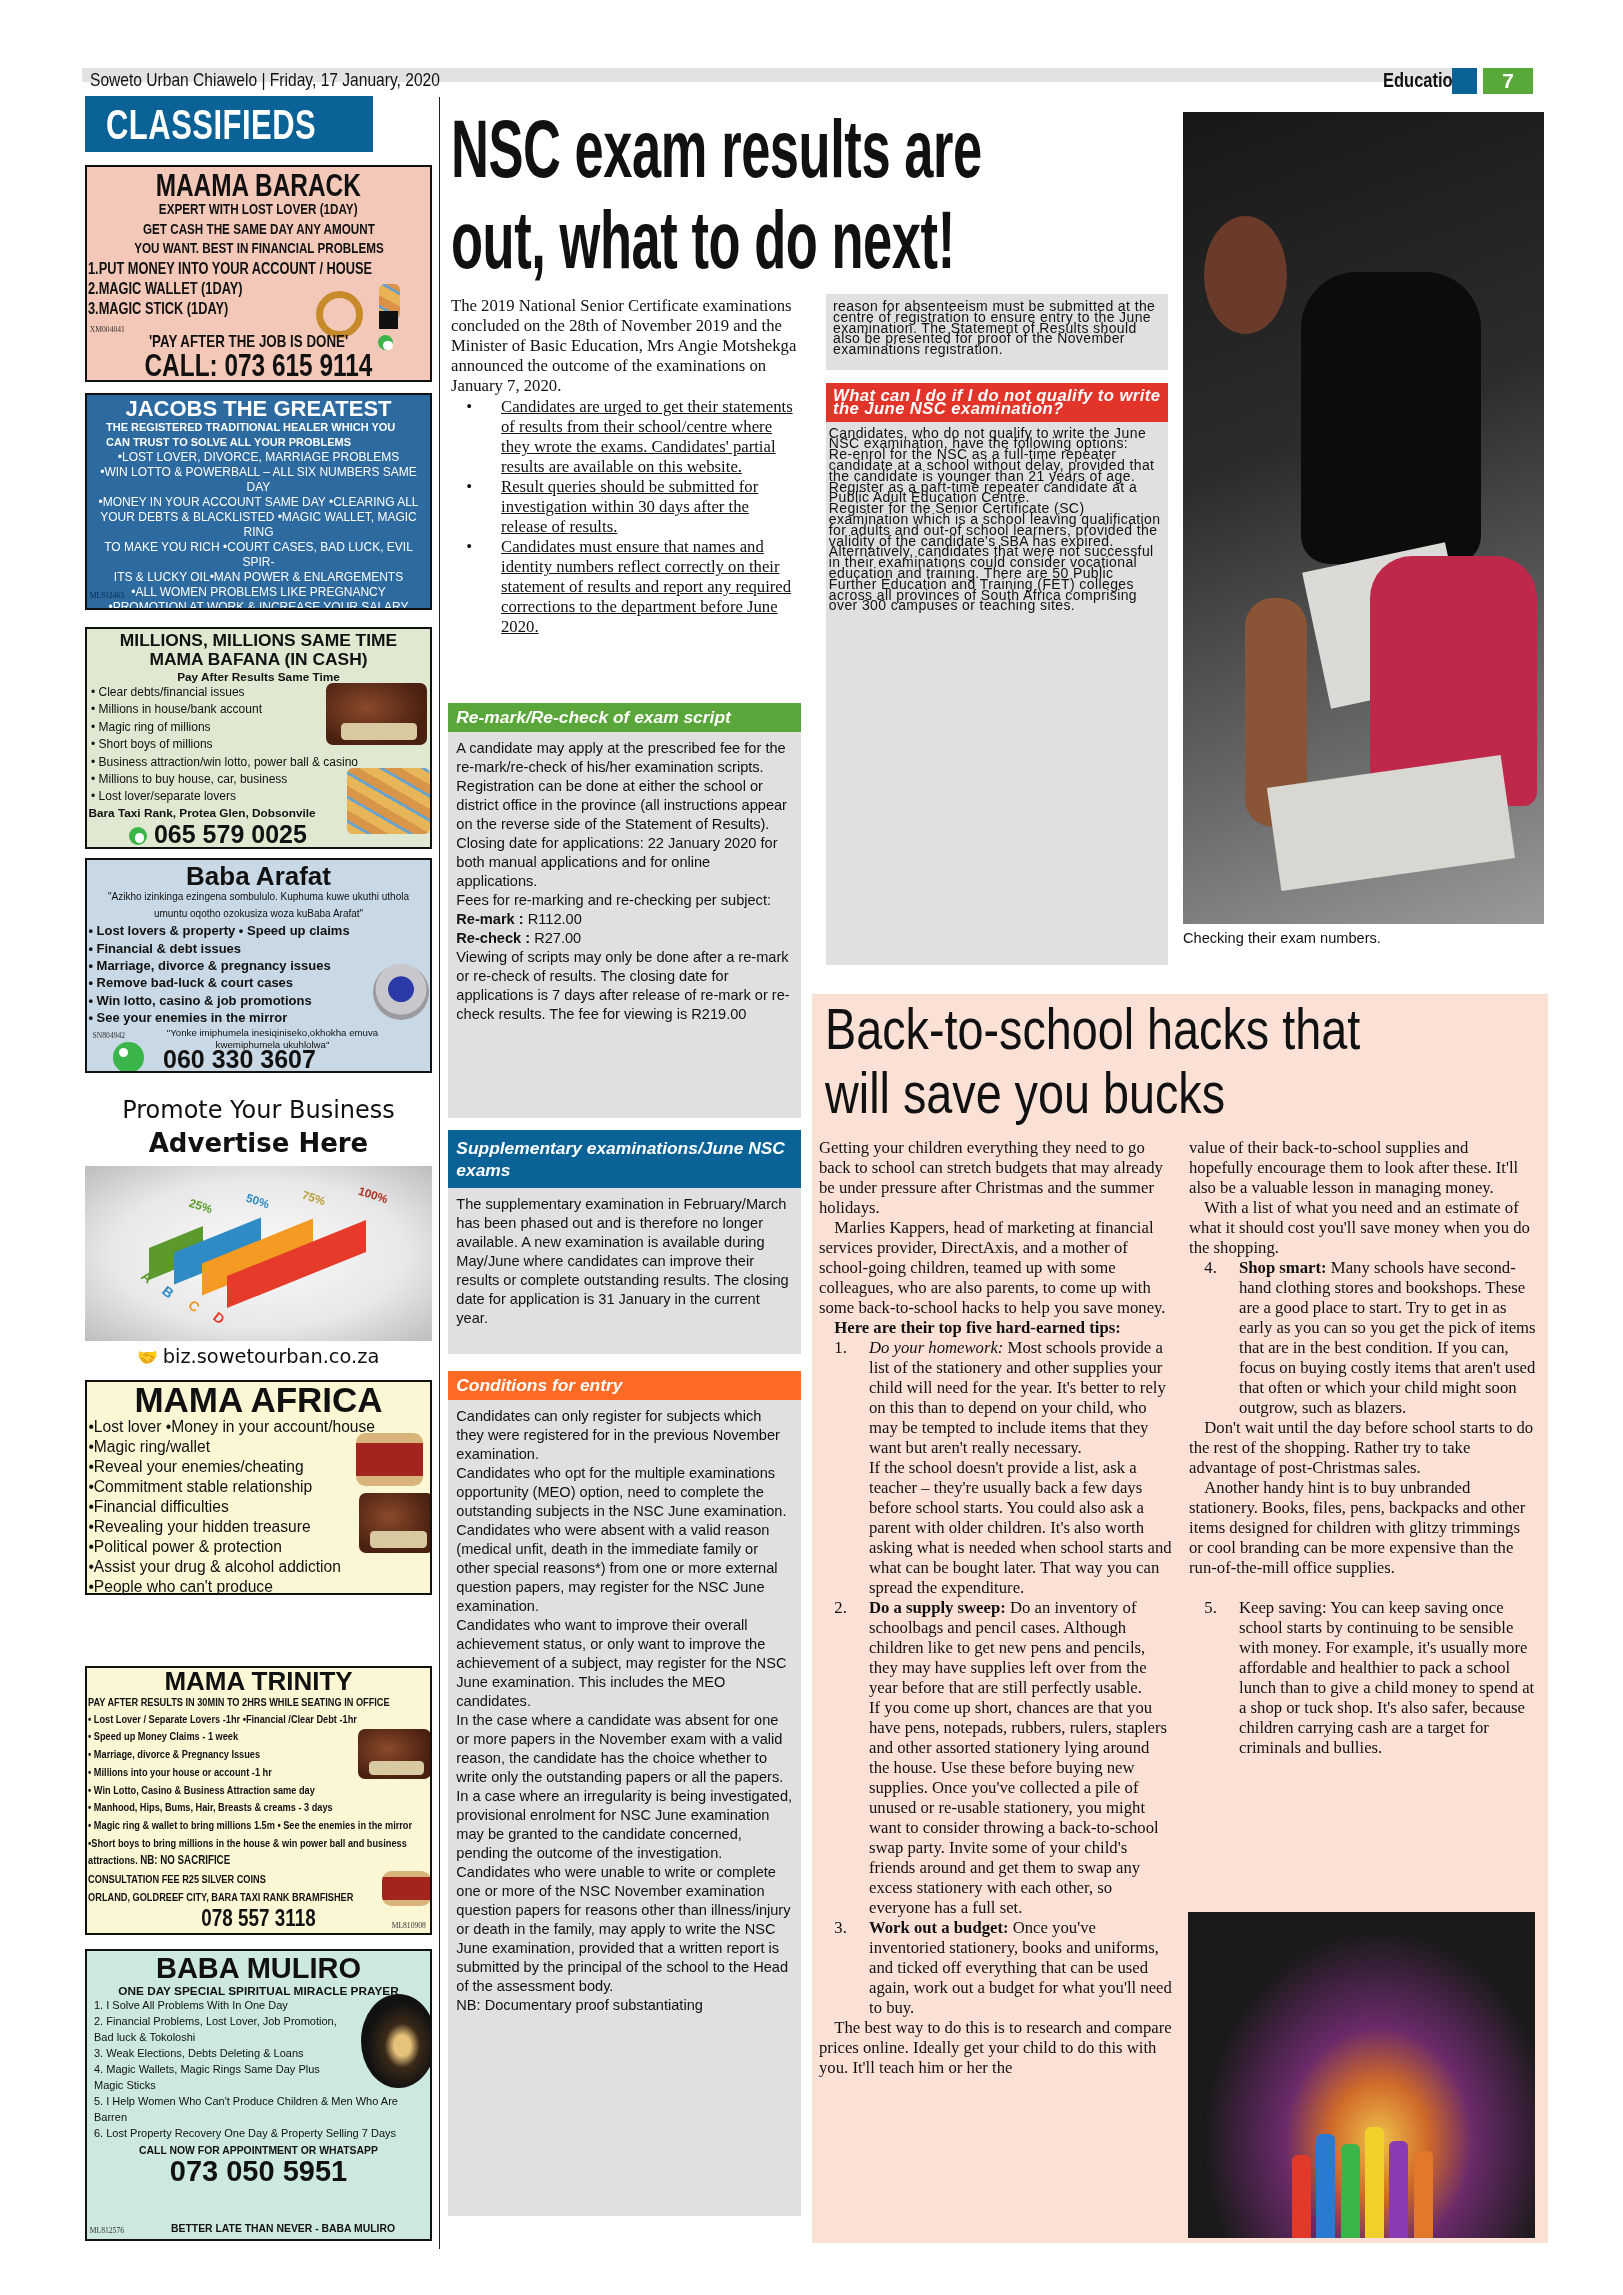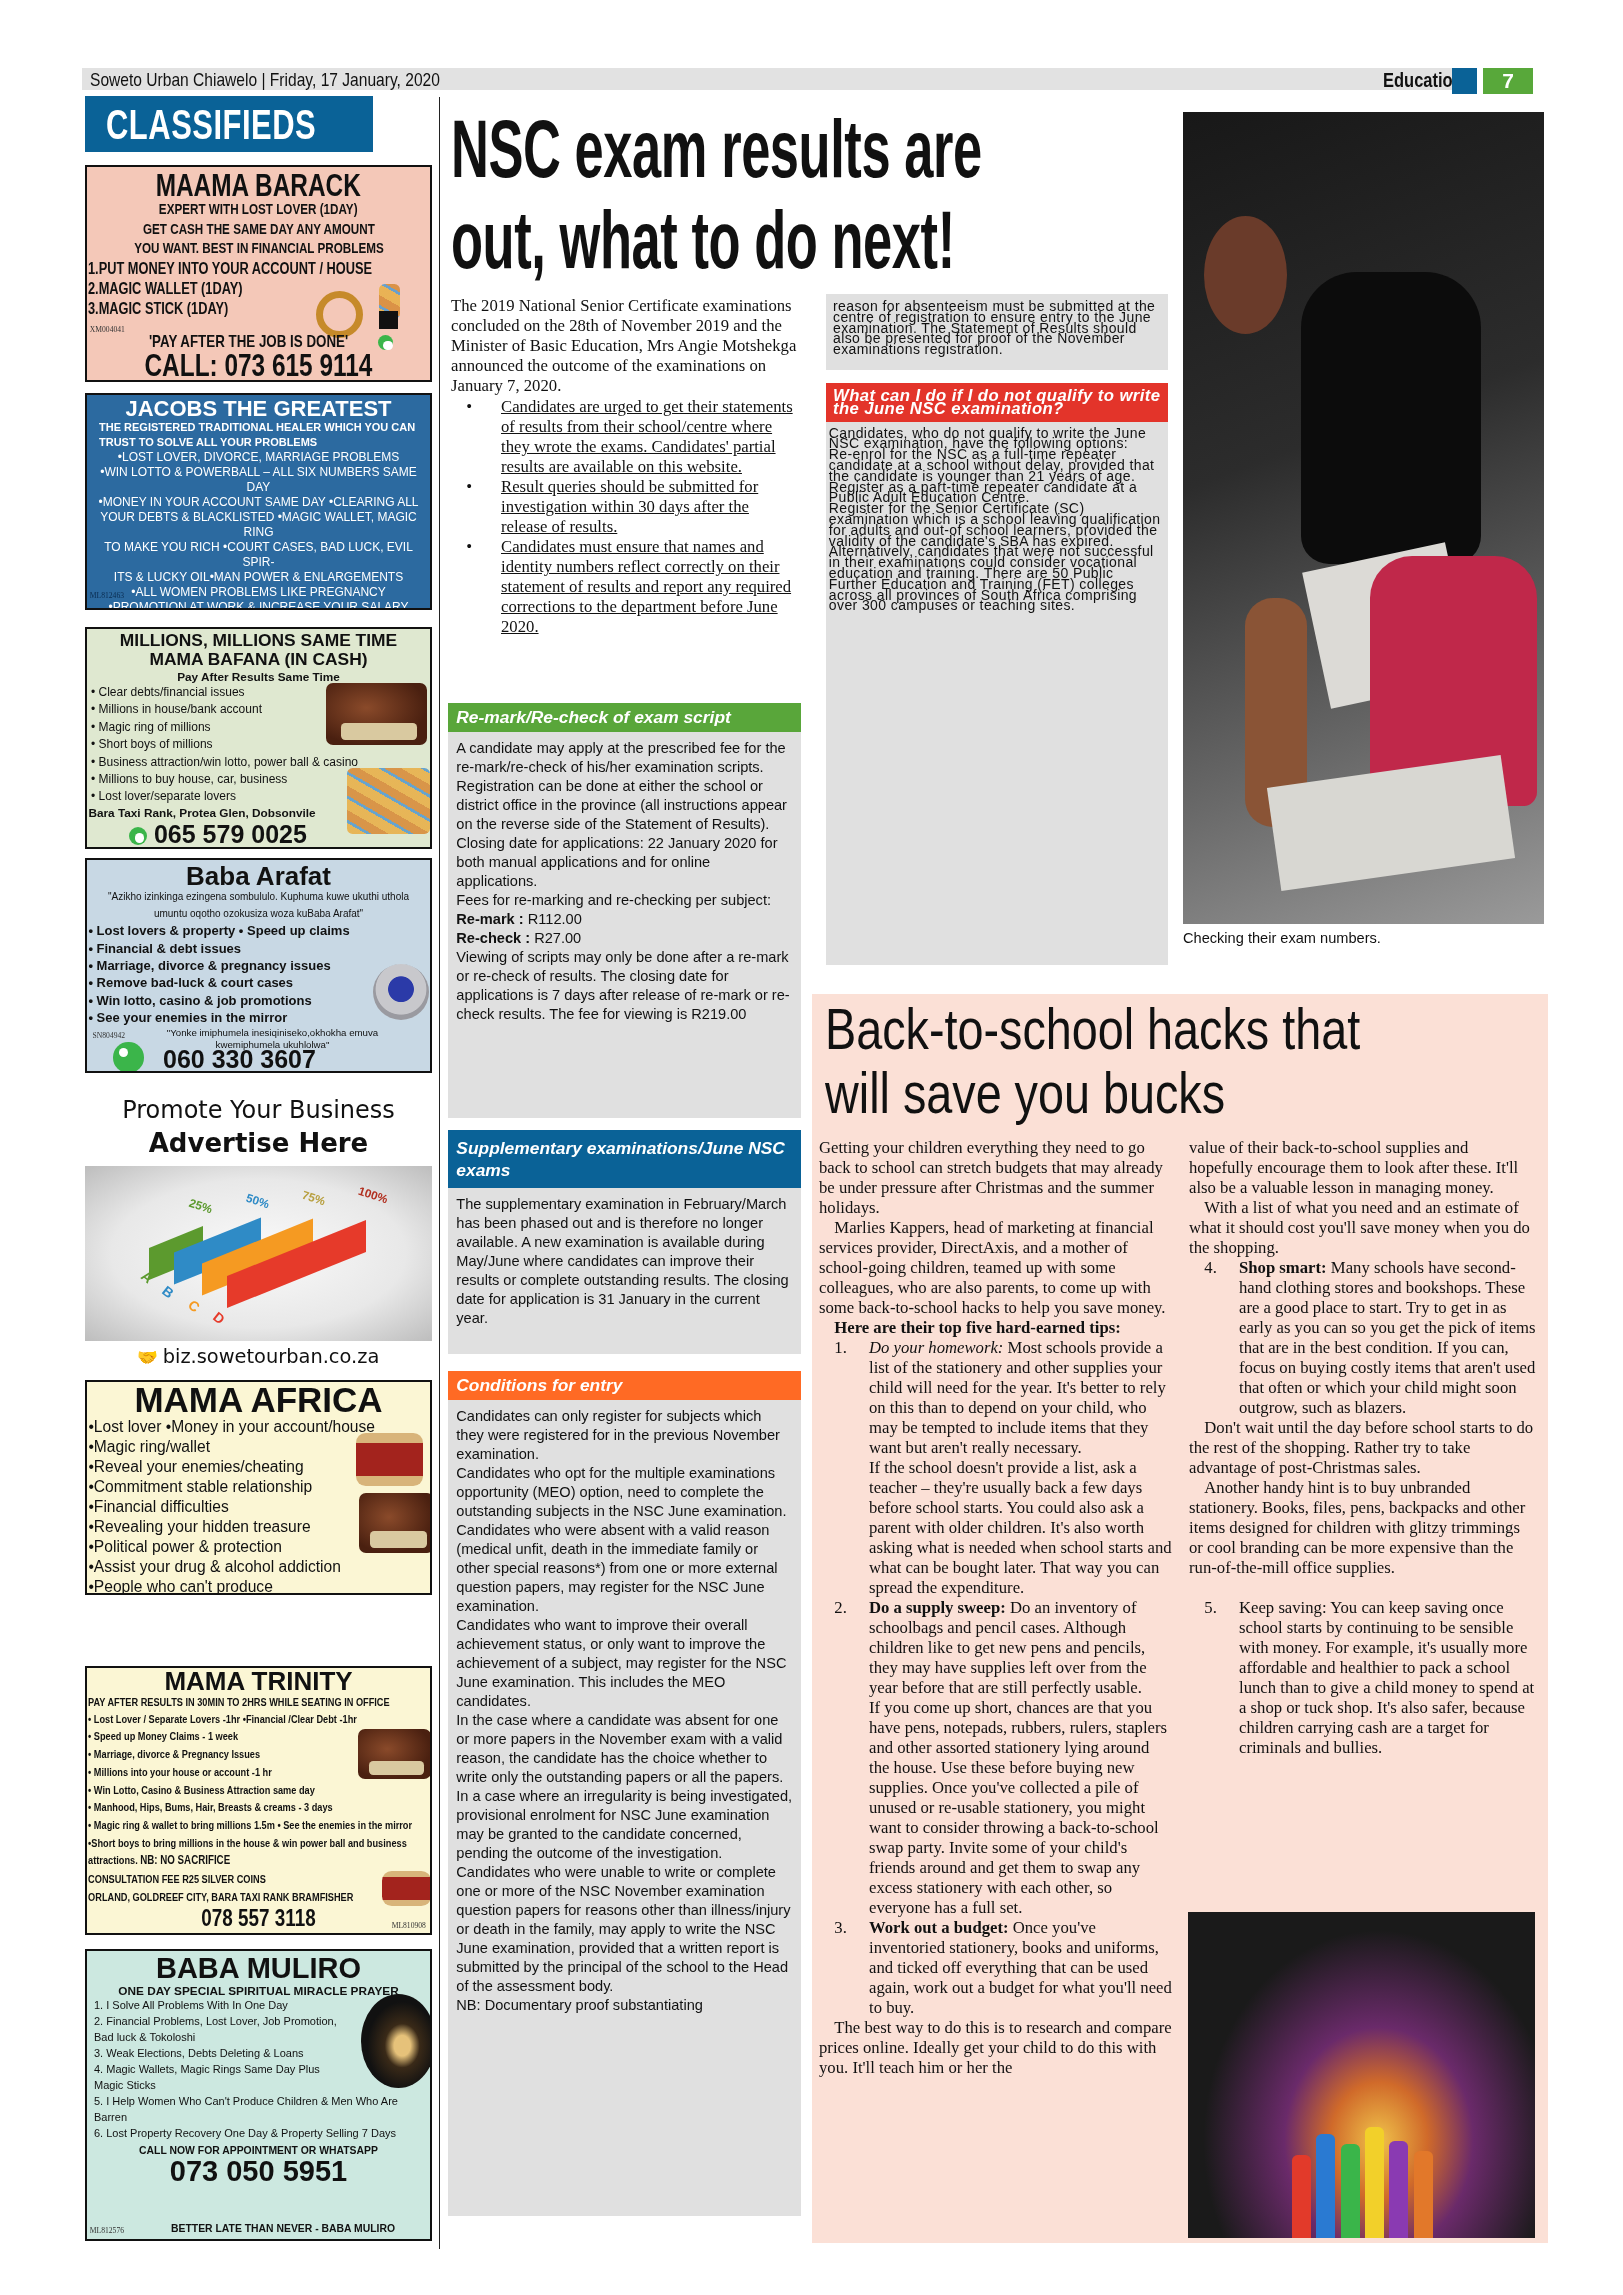--- a/index.html
+++ b/index.html
@@ -1,20 +1,20 @@
 <!DOCTYPE html>
 <html style="font-size:11px"><head>
 <meta charset="utf-8">
 <style>
   * { box-sizing: border-box; margin: 0; padding: 0; }
   html, body { width: 1624px; height: 2295px; background: #ffffff; overflow: hidden; }
   body { position: relative; font-family: "Liberation Sans", sans-serif; color: #111; }
 
   
-  .topbar { position: absolute; left: 82px; top: 68px; width: 1388px; height: 22px; background: #e2e2e2; }
+  .topbar { position: absolute; left: 82px; top: 68px; width: 1388px; height: 14px; background: #e2e2e2; }
   .topbar .dateline { position: absolute; left: 8.3px; top: 1.4px; font-family: "Liberation Sans", sans-serif; font-size: 19px; transform: scaleX(0.82); transform-origin: left top; letter-spacing: 0; color: #111; }
   .topbar .section { position: absolute; right: 7px; top: 1.4px; font-weight: bold; font-size: 19.4px; transform: scaleX(0.85); transform-origin: right top; }
   .sec-blue { position: absolute; left: 1452px; top: 68px; width: 25px; height: 26px; background: #0a6297; }
   .sec-green { position: absolute; left: 1483px; top: 68px; width: 50px; height: 26px; background: #58a83a; color: #fff; font-weight: bold; font-size: 21px; text-align: center; line-height: 26px; }
 
   
   .vrule { position: absolute; left: 439px; top: 97px; width: 1.4px; height: 2152px; background: #222; }
 
   
   .classifieds-head { position: absolute; left: 85px; top: 96px; width: 288px; height: 56px; background: #0a6297; }
@@ -122,21 +122,21 @@
   <span class="ref" style="left:2.8px;top:158px;">XM004041</span>
   <div style="position:absolute;left:0;right:0;top:165px;text-align:center;font-weight:bold;font-size:16.7px;">
     <span class="condensed">'PAY AFTER THE JOB IS DONE'</span>
     <span class="wa-icon" style="width:15.3px;height:15.3px;"></span>
   </div>
   <div class="phone" style="position:absolute;left:0;right:0;top:183px;font-size:30.5px;"><span class="condensed">CALL: 073 615 9114</span></div>
 </div>
 
 <div class="ad" style="top:393px;height:217px;background:#2c6aa0;color:#fff;">
   <div class="t" style="font-size:22px;margin-top:2.8px;">JACOBS THE GREATEST</div>
-  <div style="font-weight:bold;font-size:11px;line-height:15.3px;padding:0 12px;">THE REGISTERED TRADITIONAL HEALER WHICH YOU CAN TRUST TO SOLVE ALL YOUR PROBLEMS</div>
+  <div style="font-weight:bold;font-size:11px;line-height:15.3px;padding:0 19px;">THE REGISTERED TRADITIONAL HEALER WHICH YOU CAN TRUST TO SOLVE ALL YOUR PROBLEMS</div>
   <div style="text-align:center;font-size:12px;line-height:15px;">
     <div>•LOST LOVER, DIVORCE, MARRIAGE PROBLEMS</div>
     <div>•WIN LOTTO &amp; POWERBALL – ALL SIX NUMBERS SAME DAY</div>
     <div>•MONEY IN YOUR ACCOUNT SAME DAY  •CLEARING ALL</div>
     <div>YOUR DEBTS &amp; BLACKLISTED   •MAGIC WALLET, MAGIC RING</div>
     <div>TO MAKE YOU RICH   •COURT CASES, BAD LUCK, EVIL SPIR-</div>
     <div>ITS &amp; LUCKY OIL•MAN POWER &amp; ENLARGEMENTS</div>
     <div>•ALL WOMEN PROBLEMS LIKE PREGNANCY</div>
     <div>•PROMOTION AT WORK &amp; INCREASE YOUR SALARY</div>
   </div>

